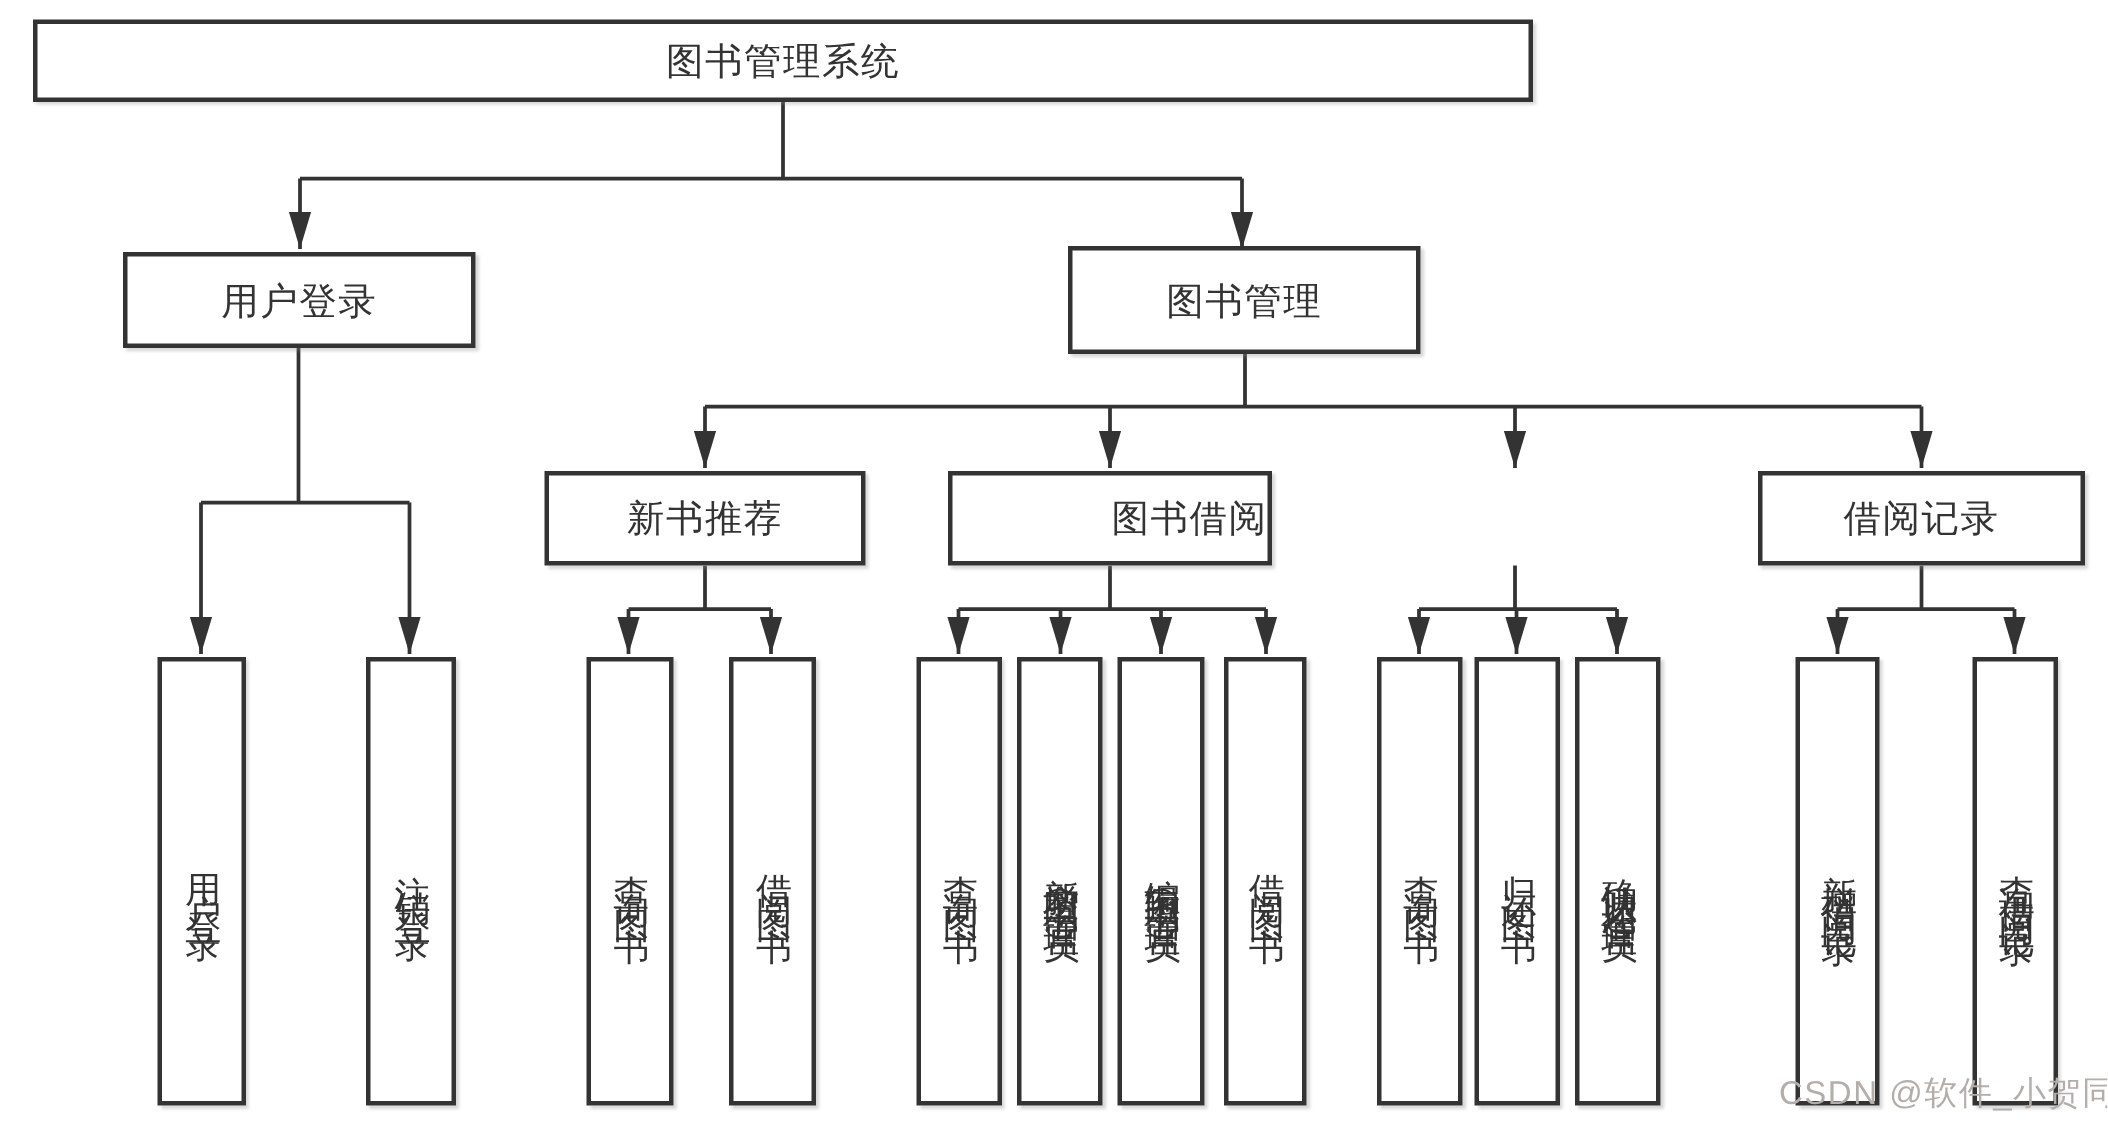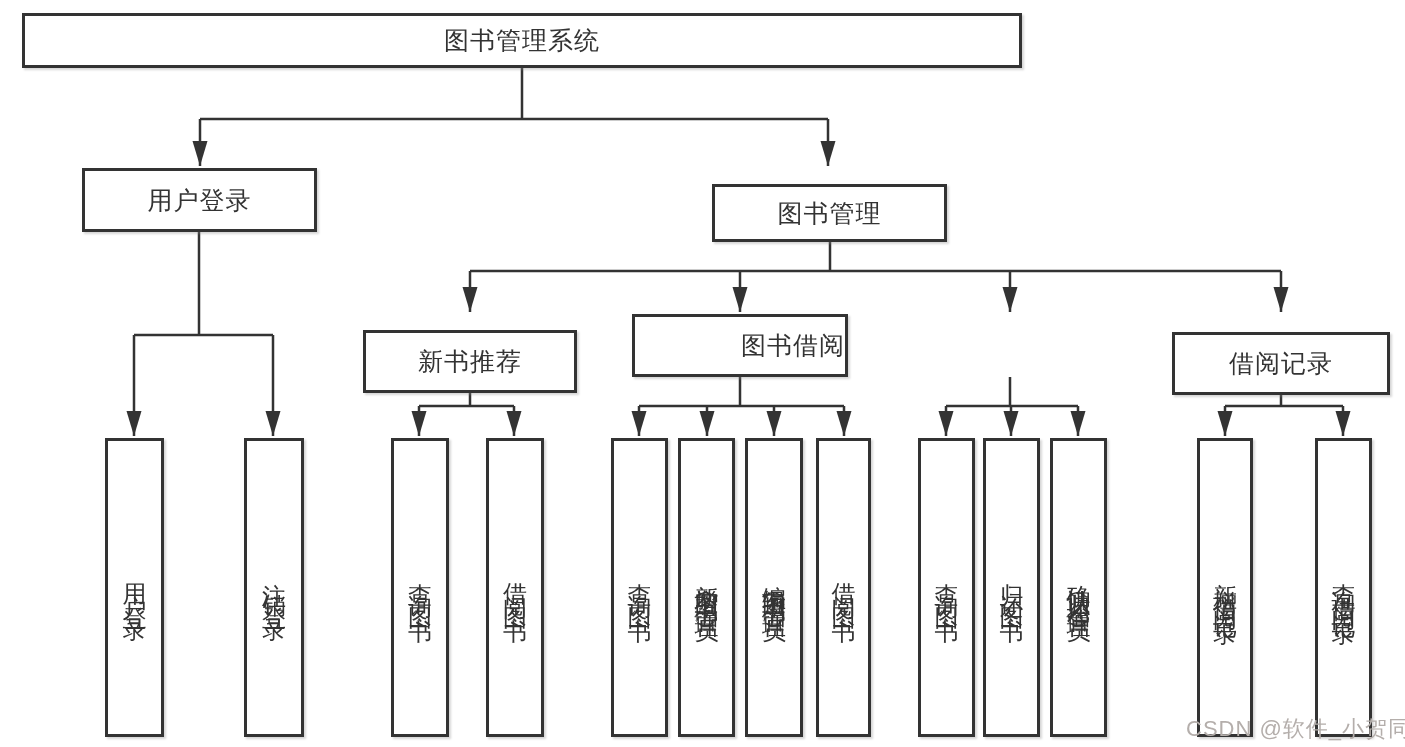--- a/index.html
+++ b/index.html
@@ -85,31 +85,31 @@
     </g>
   </svg>
 
   <div class="box" style="left:22px; top:13px; width:1000px; height:55px;">
     <span class="hlabel">图书管理系统</span>
   </div>
 
   <div class="box" style="left:82px; top:168px; width:235px; height:64px;">
     <span class="hlabel">用户登录</span>
   </div>
-  <div class="box" style="left:712px; top:184px; width:235px; height:58px;">
+  <div class="box" style="left:712px; top:164px; width:235px; height:72px;">
     <span class="hlabel">图书管理</span>
   </div>
 
-  <div class="box" style="left:363px; top:330px; width:214px; height:63px;">
+  <div class="box" style="left:363px; top:314px; width:214px; height:63px;">
     <span class="hlabel">新书推荐</span>
   </div>
   <div class="box" style="left:632px; top:314px; width:216px; height:63px;justify-content:flex-end;">
     <span class="hlabel">图书借阅</span>
   </div>
-  <div class="box" style="left:1172px; top:332px; width:218px; height:63px;">
+  <div class="box" style="left:1172px; top:314px; width:218px; height:63px;">
     <span class="hlabel">借阅记录</span>
   </div>
 
   <div class="box" style="left:105px; top:438px; width:59px; height:299px;">
     <span class="vtext ls4">用户登录</span>
   </div>
   <div class="box" style="left:244px; top:438px; width:60px; height:299px;">
     <span class="vtext ls4">注销登录</span>
   </div>
   <div class="box" style="left:391px; top:438px; width:58px; height:299px;">

